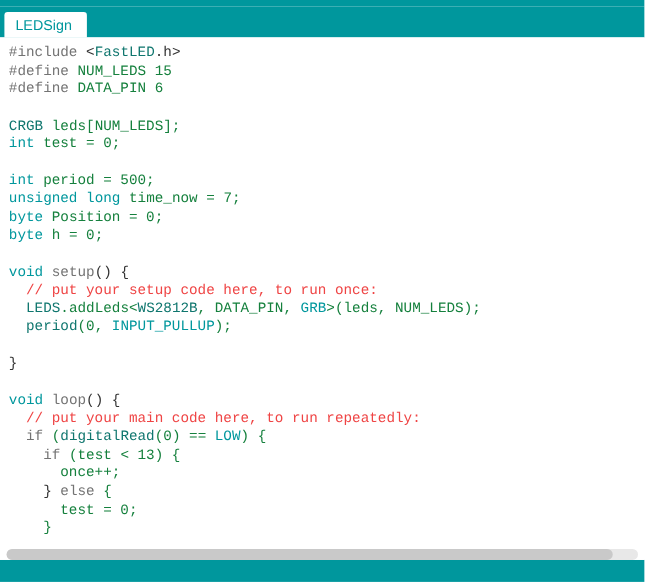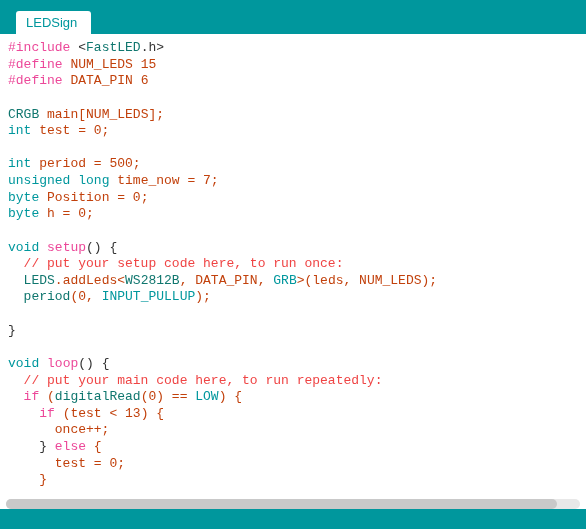--- a/index.html
+++ b/index.html
@@ -16,21 +16,21 @@
   .top-bar {
     background: #00979D;
     height: 6px;
     flex: 0 0 auto;
   }
   .tab-strip {
     background: #00979D;
     display: flex;
     align-items: flex-end;
     height: 28px;
-    padding-left: 16px;
+    padding-left: 4px;
     flex: 0 0 auto;
   }
   .tab {
     background: #fff;
     color: #00979D;
     font-family: Arial, sans-serif;
     font-size: 13px;
     padding: 4px 14px 4px 10px;
     border-top-left-radius: 3px;
     border-top-right-radius: 3px;
@@ -67,44 +67,44 @@
     width: 96%;
     background: #c9c9c9;
     border-radius: 5px;
   }
   .bottom-bar {
     background: #00979D;
     height: 20px;
     flex: 0 0 auto;
   }
   
-  .c-pre   { color: #ec4899; margin-top: 40px; }   
+  .c-pre   { color: #737373; margin-top: 40px; }   
   .c-kw    { color: #00979D; }   
   .c-type  { color: #0f766e; }   
   .c-cmt   { color: #ef4444; }   
-  .c-id    { color: #c2410c; }
+  .c-id    { color: #15803d; }
   .c-punct { color: #333; }
 </style>
 </head>
 <body>
 
 <div class="top-bar"></div>
 
 <div class="tab-strip">
   <div class="tab">
     <span>LEDSign</span>
   </div>
 </div>
 
 <div class="editor-wrap">
 <div class="editor"><span class="c-pre">#include</span> <span class="c-punct">&lt;</span><span class="c-type">FastLED</span><span class="c-punct">.h&gt;</span>
 <span class="c-pre">#define</span> <span class="c-id">NUM_LEDS 15</span>
 <span class="c-pre">#define</span> <span class="c-id">DATA_PIN 6</span>
 
-<span class="c-type">CRGB</span><span class="c-id"> main[NUM_LEDS];</span>
+<span class="c-type">CRGB</span><span class="c-id"> leds[NUM_LEDS];</span>
 <span class="c-kw">int</span><span class="c-id"> test = 0;</span>
 
 <span class="c-kw">int</span><span class="c-id"> period = 500;</span>
 <span class="c-kw">unsigned</span> <span class="c-kw">long</span><span class="c-id"> time_now = 7;</span>
 <span class="c-kw">byte</span><span class="c-id"> Position = 0;</span>
 <span class="c-kw">byte</span><span class="c-id"> h = 0;</span>
 
 <span class="c-kw">void</span> <span class="c-pre">setup</span><span class="c-punct">() {</span>
 <span class="c-cmt">  // put your setup code here, to run once:</span>
 <span>  </span><span class="c-type">LEDS</span><span class="c-id">.addLeds&lt;</span><span class="c-type">WS2812B</span><span class="c-id">, DATA_PIN, </span><span class="c-kw">GRB</span><span class="c-id">&gt;(leds, NUM_LEDS);</span>

